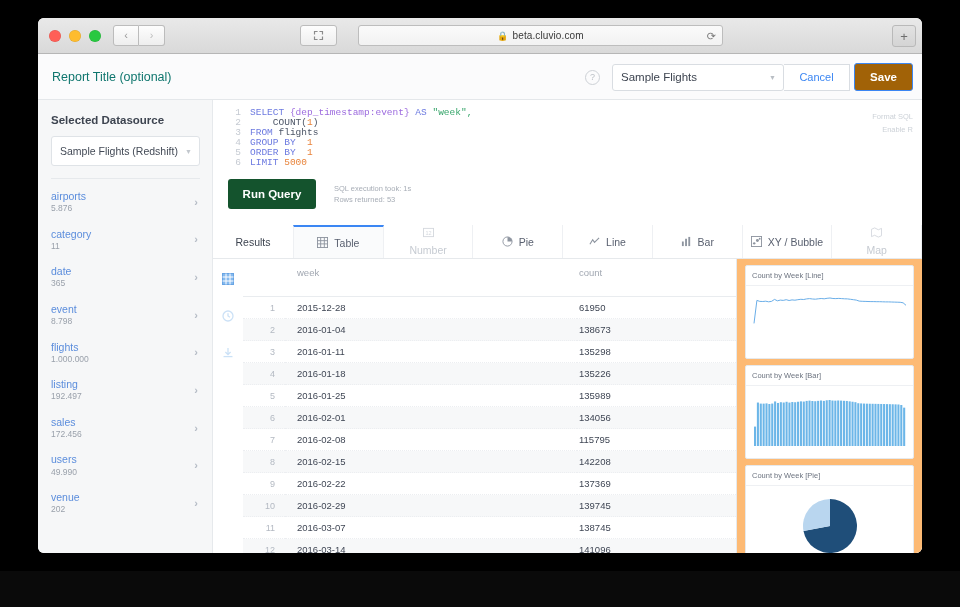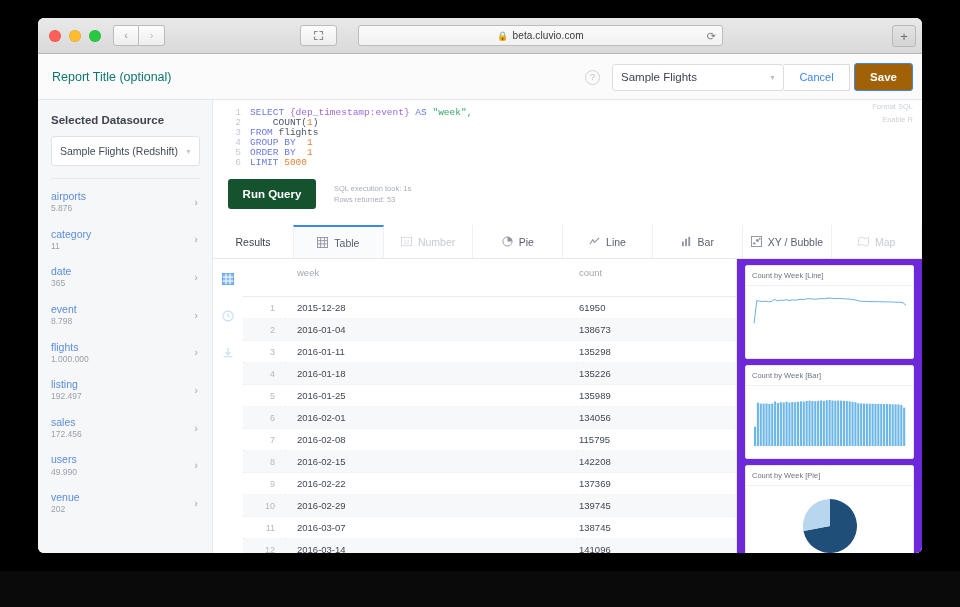--- a/index.html
+++ b/index.html
@@ -167,21 +167,21 @@
     color: #4c5566;
     white-space: pre;
   }
   .code .ln { display: inline-block; width: 16px; color: #c5cad2; text-align: right; margin-right: 9px; }
   .kw { color: #6c7ae0; }
   .var { color: #9c6ade; }
   .str { color: #3aa76d; }
   .num { color: #e8833a; }
   .fn  { color: #4c5566; }
   .editor-links {
-    position: absolute; right: 9px; top: 0;
+    position: absolute; right: 9px; top: 10px;
     text-align: right;
   }
   .editor-links div { font-size: 7.5px; color: #cdd2d8; line-height: 13px; }
 
   
   .runrow { display: flex; align-items: center; padding: 4px 0 16px 15px; }
   .run-btn {
     width: 88px; height: 30px;
     background: #14532d; border-radius: 3px;
     display: flex; align-items: center; justify-content: center;
@@ -201,21 +201,21 @@
     font-size: 10.5px; color: #5a6170;
     border-right: 1px solid #eef0f3;
     position: relative;
   }
   .tab.results { flex: 0 0 80px; border-right: none; color: #3d4450; }
   .tab.active {
     background: #fafbfc;
     border-top: 2px solid #3b86f3;
     border-left: 1px solid #eef0f3;
   }
-  .tab.disabled { color: #c6cbd2; }
+  .tab.disabled { color: #c6cbd2; flex-direction: column; }
   .tab-icon { font-size: 11px; line-height: 1; color: #8d949f; display: flex; }
   .tab.disabled .tab-icon { color: #d4d8de; }
 
   
   .results-area { flex: 1; display: flex; min-height: 0; }
   .icon-rail {
     width: 30px; flex: 0 0 30px;
     padding-top: 12px;
     display: flex; flex-direction: column; align-items: center; gap: 19px;
     background: #fff;
@@ -238,21 +238,21 @@
   tbody tr:nth-child(even) { background: #f7f8f9; }
   .c-idx { width: 42px; text-align: right; padding-right: 10px; color: #b3b9c2; font-size: 9px; }
   .c-week { width: 292px; padding-left: 12px; }
   .c-count { padding-left: 2px; }
   th.c-week { padding-left: 12px; }
 
   
   .preview {
     width: 186px; flex: 0 0 186px;
     border-left: 1px solid #e6e9ec;
-    background: #6d28d9;
+    background: #fdba74;
     padding: 6px 8px 0 8px;
     overflow: hidden;
   }
   .card {
     background: #fff; border: 1px solid #e6e9ec; border-radius: 2px;
     margin-bottom: 6px;
   }
   .card-title {
     font-size: 7.5px; color: #6d7480;
     padding: 5px 6px; border-bottom: 1px solid #eef0f3;

